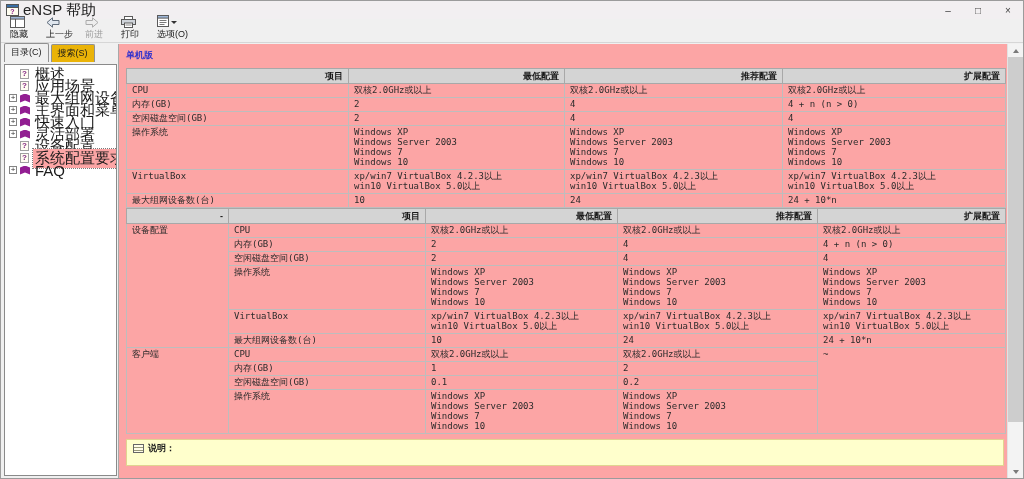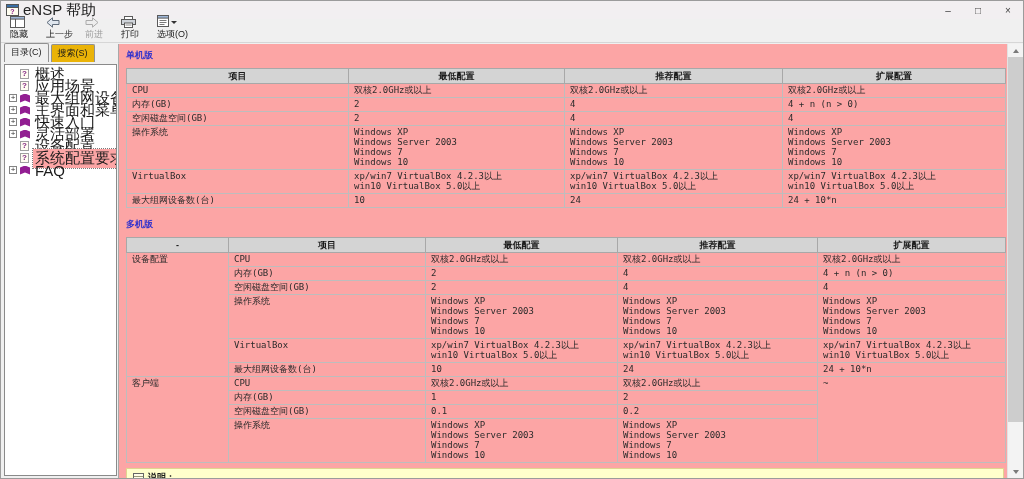--- a/index.html
+++ b/index.html
@@ -38,21 +38,21 @@
   .topic-icon { width:9px; height:10px; flex:none; margin-right:4px; background:#fffdf2; border:1px solid #a0a0a0; color:#7c1d7c; font-weight:bold; font-size:8px; line-height:8px; text-align:center; }
   .tree-label { font-size:15px; padding:0 2px; }
   .tree-label.selected { background:#fca5a5; outline:1px dotted #7a7a7a; }
 
   
   .content { flex:1; background:#fca5a5; border-left:1px solid #a8a8a8; overflow:hidden; padding:3px 6px 0 5px; position:relative; }
   .section-heading { color:#3333cc; font-weight:bold; font-size:9px; margin:2px 0 6px 2px; }
   .section-heading.second { margin-top:10px; }
 
   table.cfg-table { border-collapse:collapse; table-layout:fixed; margin-left:2px; }
-  .cfg-table th { background:#d4d4d4; border:1px solid #a8a8a8; text-align:center; font-weight:bold; font-size:9px; padding:2px 5px; line-height:10px; }
+  .cfg-table th { background:#d4d4d4; border:1px solid #a8a8a8; text-align:right; font-weight:bold; font-size:9px; padding:2px 5px; line-height:10px; }
   .cfg-table td { border:1px solid #bdbdbd; vertical-align:top; text-align:left; font-family:"DejaVu Sans Mono",monospace; font-size:9px; color:#2b2b2b; padding:1px 5px 2px; line-height:10px; white-space:pre-line; }
   .group-cell { font-family:"DejaVu Sans Mono",monospace; }
 
   
   .note { margin:5px 0 0 2px; width:878px; background:#ffffcc; border:1px solid #e0d490; padding:2px 6px 10px; }
   .note-head { display:flex; align-items:center; gap:4px; }
   .note-icon { width:11px; height:9px; border:1px solid #666; background:repeating-linear-gradient(to bottom,#fffde8 0 2px,#9a9a7a 2px 3px); }
   .note-title { font-weight:bold; font-size:9px; }
 
   
@@ -259,21 +259,20 @@
           </tr>
           <tr>
             <td>最大组网设备数(台)</td>
             <td>10</td>
             <td>24</td>
             <td>24 + 10*n</td>
           </tr>
         </tbody>
       </table>
 
-      <div class="section-heading second">多机版</div>
 
       <table class="cfg-table" style="width:879px">
         <colgroup>
             <col style="width:102px">
             <col style="width:197px">
             <col style="width:192px">
             <col style="width:200px">
             <col style="width:188px">
           </colgroup>
         <thead>

